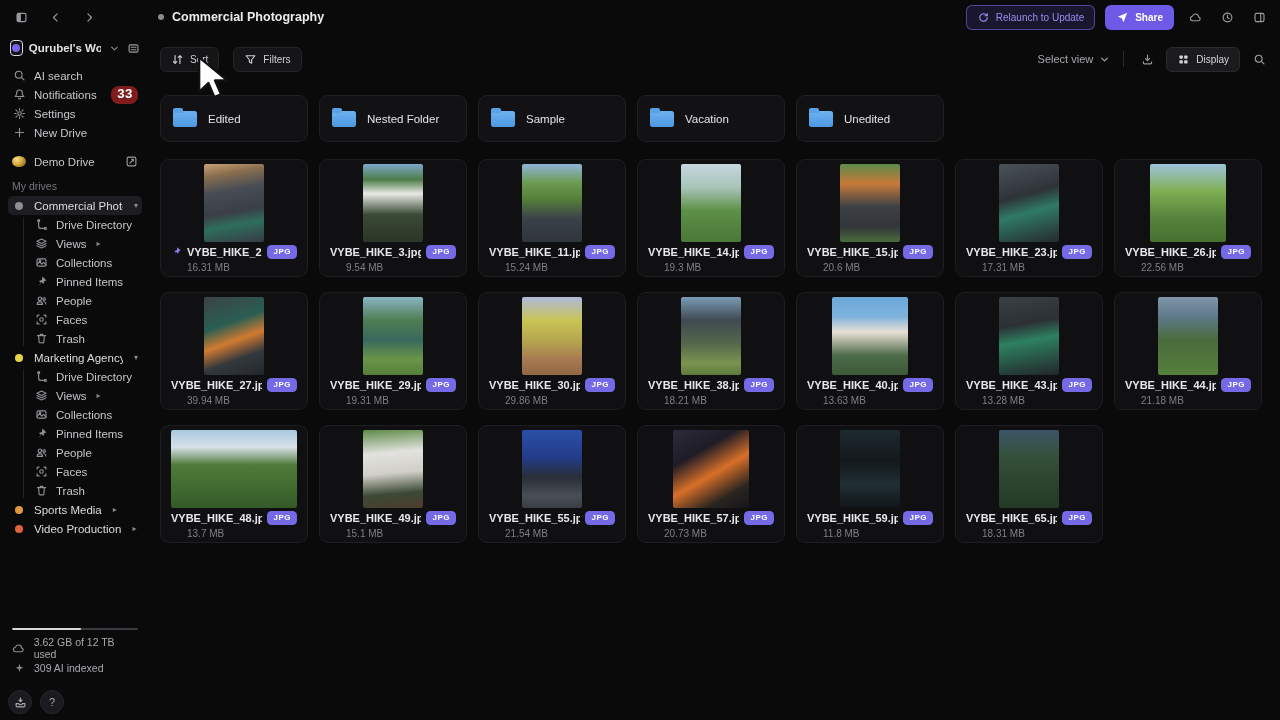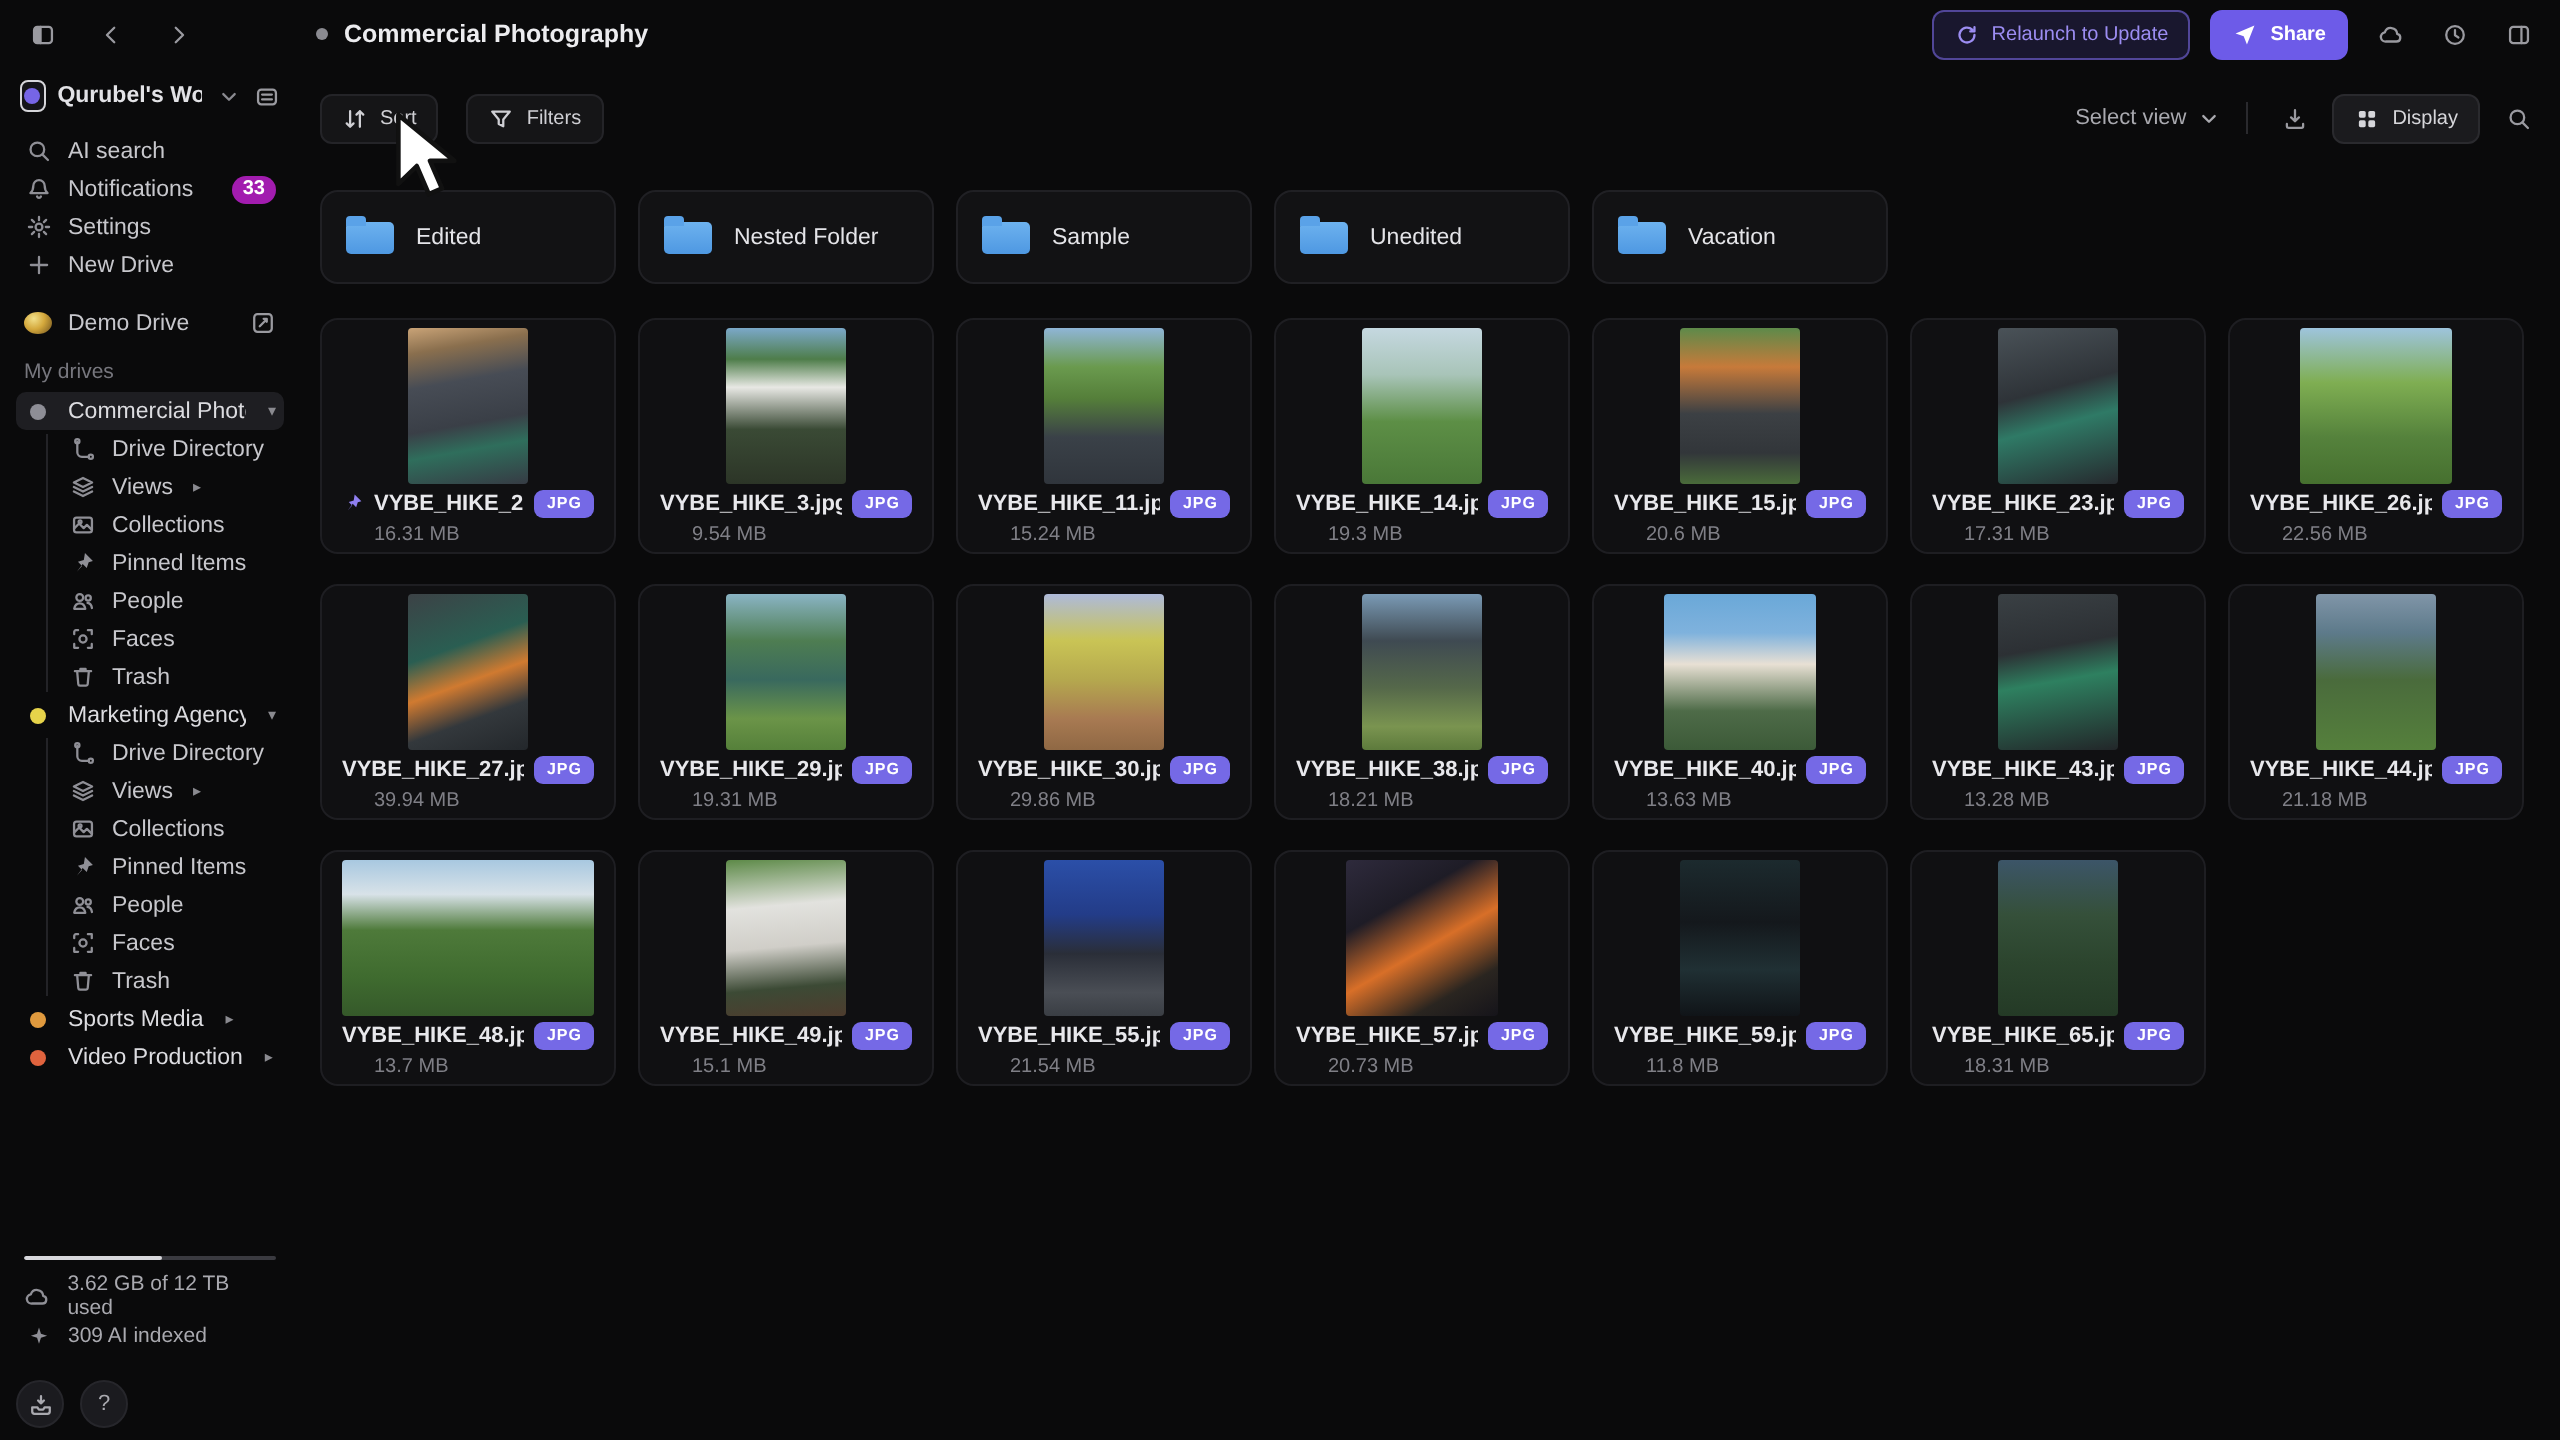--- a/index.html
+++ b/index.html
@@ -28,22 +28,22 @@
   .ws-row { display:flex; align-items:center; gap:6px; padding:2px 2px 10px 2px; cursor:pointer; }
   .ws-avatar { width:16px; height:16px; border:1.5px solid #d6d6da; border-radius:4px; background:#141418;
                display:flex; align-items:center; justify-content:center; }
   .ws-avatar i { width:8px; height:8px; border-radius:50%; background:#7665e6; display:block; }
   .ws-name { font-size:11.5px; font-weight:bold; color:#e2e2e6; white-space:nowrap; overflow:hidden; }
   .ws-chev { color:#8a8a90; margin-left:1px; }
   .ws-extra { margin-left:auto; color:#9a9aa0; }
   .side-item { display:flex; align-items:center; gap:8px; height:19px; padding:0 4px; font-size:11.5px;
                color:#c7c7cc; cursor:pointer; border-radius:5px; }
   .side-item .s-ic { width:14px; display:inline-flex; justify-content:center; color:#8f8f96; flex-shrink:0; }
-  .nav-badge { margin-left:auto; background:#a21caf; color:#fff; font-size:10px; font-weight:bold;
-               border-radius:8px; padding:1.5px 5.5px; }
+  .nav-badge { margin-left:auto; background:#7f1d1d; color:#fff; font-size:13px; font-weight:bold;
+               border-radius:8px; padding:1.5px 5.5px;font-family:Liberation Mono, monospace; }
   .demo-row { margin-top:10px; }
   .demo-dot { width:11px; height:11px; border-radius:50%;
               background:radial-gradient(circle at 35% 30%, #f2e08a 0%, #d4a83c 45%, #6b4f1e 100%); }
   .demo-edit { margin-left:auto; color:#9a9aa0; }
   .sect-label { font-size:10.5px; color:#77777e; margin:9px 0 4px 4px; }
   .drive-row { position:relative; }
   .drive-row.selected { background:#1e1e22; }
   .drive-dot { width:8px; height:8px; border-radius:50%; flex-shrink:0; }
   .drive-label { white-space:nowrap; overflow:hidden; color:#dcdce0; }
   .drive-arrow { font-size:8px; color:#8a8a90; margin-left:3px; }
@@ -488,25 +488,25 @@
         <div class="folder-card">
           <span class="folder-ic"></span>
           <span class="folder-name">Nested Folder</span>
         </div>
         <div class="folder-card">
           <span class="folder-ic"></span>
           <span class="folder-name">Sample</span>
         </div>
         <div class="folder-card">
           <span class="folder-ic"></span>
-          <span class="folder-name">Unedited</span>
+          <span class="folder-name">Vacation</span>
         </div>
         <div class="folder-card">
           <span class="folder-ic"></span>
-          <span class="folder-name">Vacation</span>
+          <span class="folder-name">Unedited</span>
         </div>
       </div>
     <div class="files-grid" id="files">
         <div class="file-card">
           <div class="thumb-wrap">
             <div class="thumb portrait" style="background:linear-gradient(170deg,#c9a377 0%,#8a6f4e 15%,#474c55 35%,#3a3f47 60%,#2f6e5c 75%,#363b44 100%)"></div>
           </div>
           <div class="name-row">
             <span class="pin-ic">
               <svg viewBox="0 0 16 16" width="11" height="11" fill="none" stroke="currentColor" stroke-width="1.4" stroke-linecap="round" stroke-linejoin="round">

